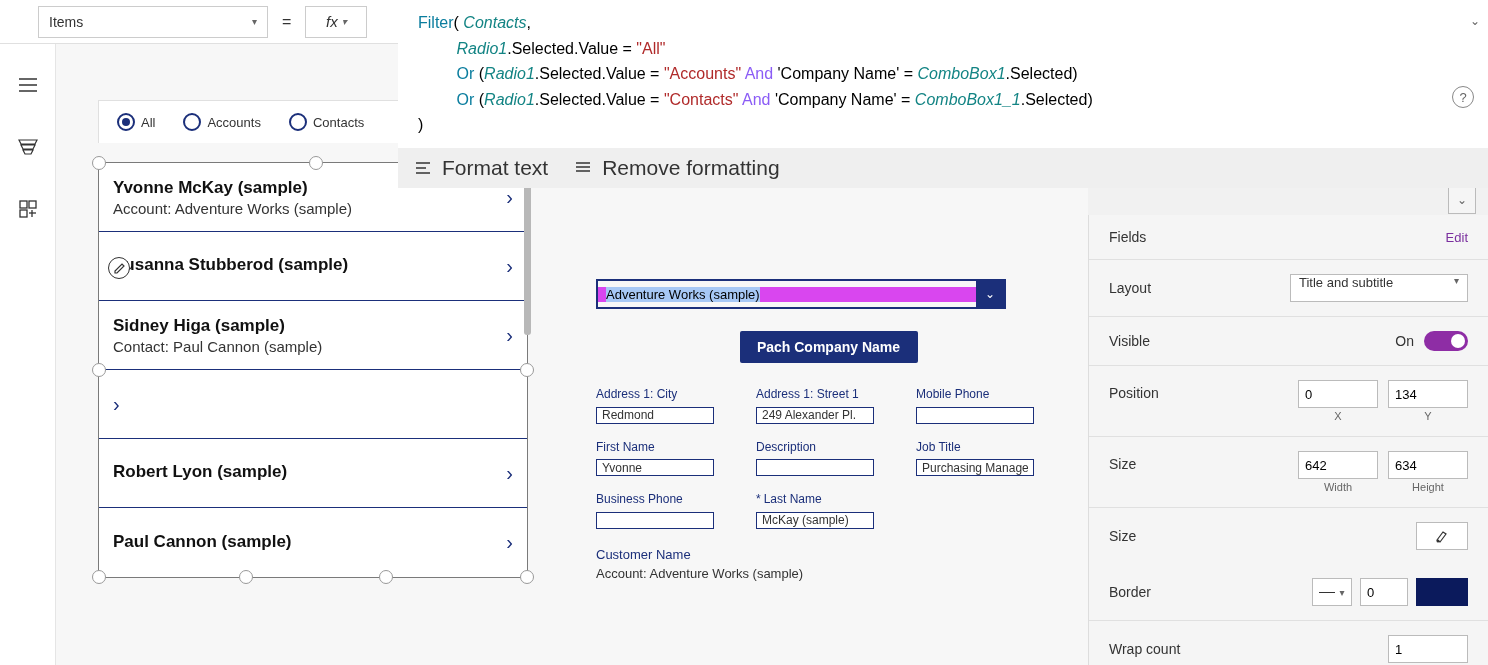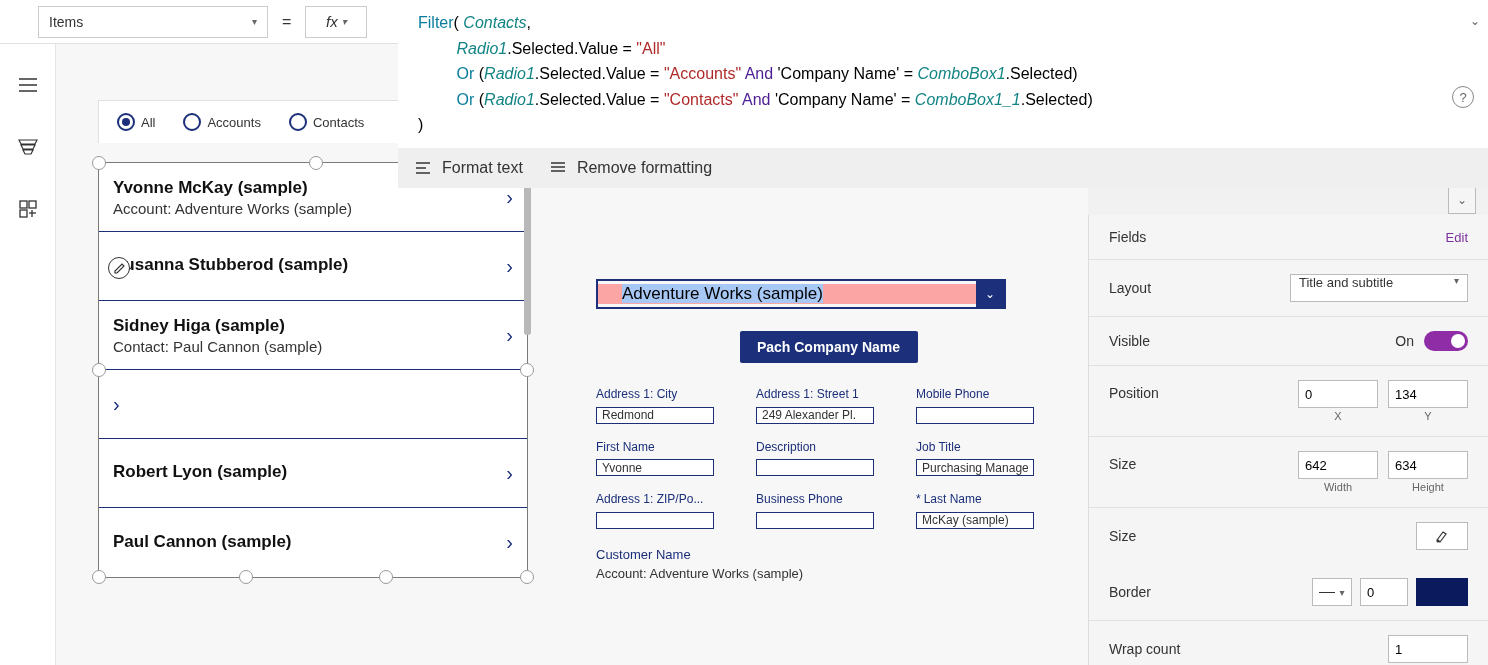--- a/index.html
+++ b/index.html
@@ -11,22 +11,22 @@
 .eq{margin:0 14px;font-size:16px;color:#333}
 .fx-box{width:62px;height:32px;border:1px solid #ccc;display:flex;align-items:center;justify-content:center;font-size:15px;font-style:italic;color:#333;gap:4px}
 .chev{font-size:10px;color:#666}
 
 
 .formula-panel{position:absolute;left:398px;top:0;right:0;background:#fff;border-left:none;z-index:5}
 .formula-body{padding:10px 20px;font-family:Consolas,monospace;font-size:16px;line-height:1.6;white-space:pre;position:relative}
 .formula-body .blue{color:#0a7d9e}
 .formula-body .teal{color:#138484;font-style:italic}
 .formula-body .red{color:#b02a2a}
-.formula-body .gray{color:#4c1d95}
-.formula-toolbar{display:flex;align-items:center;height:40px;background:#efefef;padding:0 18px;gap:28px;font-size:16px;color:#333}
+.formula-body .gray{color:#8b5cf6}
+.formula-toolbar{display:flex;align-items:center;height:40px;background:#efefef;padding:0 18px;gap:28px;font-size:21px;color:#333}
 .ft-item{display:flex;align-items:center;gap:10px;cursor:pointer}
 .ft-chev{position:absolute;right:8px;top:12px;font-size:12px;color:#666}
 .help-icon{position:absolute;right:14px;top:86px;width:22px;height:22px;border:1px solid #888;border-radius:50%;display:flex;align-items:center;justify-content:center;font-size:13px;color:#666}
 
 
 .leftrail{position:absolute;left:0;top:44px;width:56px;height:621px;background:#fff;border-right:1px solid #e5e5e5;display:flex;flex-direction:column;align-items:center;padding-top:30px;gap:40px}
 .rail-ico{width:22px;height:22px;display:flex;align-items:center;justify-content:center;color:#333;font-size:18px}
 
 
 .canvas{position:absolute;left:56px;top:44px;right:400px;bottom:0;background:#f7f7f7;padding:28px 42px}
@@ -42,21 +42,21 @@
 .g-item:first-child{border-top:1px solid #1b2f7a}
 .g-title{font-size:17px;font-weight:600;color:#111}
 .g-sub{font-size:15px;color:#333;font-weight:400;margin-top:2px}
 .g-chevron{font-size:20px;color:#1b2f7a}
 .sel-handle{width:14px;height:14px;background:#fff;border:1px solid #999;border-radius:50%;position:absolute}
 .scroll-thumb{position:absolute;right:-4px;top:2px;width:7px;height:170px;background:#b8b8b8;border-radius:3px}
 
 
 .form-panel{position:absolute;left:540px;top:235px;width:465px}
 .combo{width:410px;height:30px;border:2px solid #1b2f7a;display:flex;align-items:center}
-.combo-text{flex:1;padding:0 24px;font-size:17px;background:#fca5a5}
+.combo-text{flex:1;padding:0 8px;font-size:13px;background:#d946ef}
 .combo-text span{background:#a7c8f5}
 .combo-btn{width:28px;height:26px;background:#1b2f7a;color:#fff;display:flex;align-items:center;justify-content:center;font-size:12px}
 .patch-btn{width:178px;height:32px;background:#1b2f7a;color:#fff;display:flex;align-items:center;justify-content:center;font-size:14px;font-weight:600;border-radius:2px;margin:22px auto 0}
 .form-grid{display:grid;grid-template-columns:repeat(3,138px);gap:16px 22px;margin-top:24px}
 .fld-label{font-size:12px;color:#1b2f7a;margin-bottom:4px;display:block}
 .fld-input{width:118px;height:17px;border:1.5px solid #1b2f7a;padding:0 5px;font-size:12px;color:#333}
 .req{color:#1b2f7a;margin-right:3px}
 .cust-block{margin-top:18px}
 .cust-label{font-size:13px;color:#1b2f7a}
 .cust-val{font-size:13px;color:#333;margin-top:4px}
@@ -233,21 +233,20 @@
     <div class="patch-btn">
         <span>Pach Company Name</span>
       </div>
     <div class="form-grid">
       <div><span class="fld-label">Address 1: City</span><input class="fld-input" value="Redmond" style=""></div>
       <div><span class="fld-label">Address 1: Street 1</span><input class="fld-input" value="249 Alexander Pl." style=""></div>
       <div><span class="fld-label">Mobile Phone</span><input class="fld-input" value="" style=""></div>
       <div><span class="fld-label">First Name</span><input class="fld-input" value="Yvonne" style=""></div>
       <div><span class="fld-label">Description</span><input class="fld-input" value="" style=""></div>
       <div><span class="fld-label">Job Title</span><input class="fld-input" value="Purchasing Manager" style=""></div>
-      <div><span class="fld-label">Address 1: ZIP/Po...</span><input class="fld-input" value="" style=""></div>
       <div><span class="fld-label">Business Phone</span><input class="fld-input" value="" style=""></div>
       <div><span class="fld-label"><span class="req">*</span><span>Last Name</span></span><input class="fld-input" value="McKay (sample)" style=""></div>
     </div>
     <div class="cust-block">
       <div class="cust-label">Customer Name</div>
       <div class="cust-val">Account: Adventure Works (sample)</div>
     </div>
   </div>
 </div>
 

